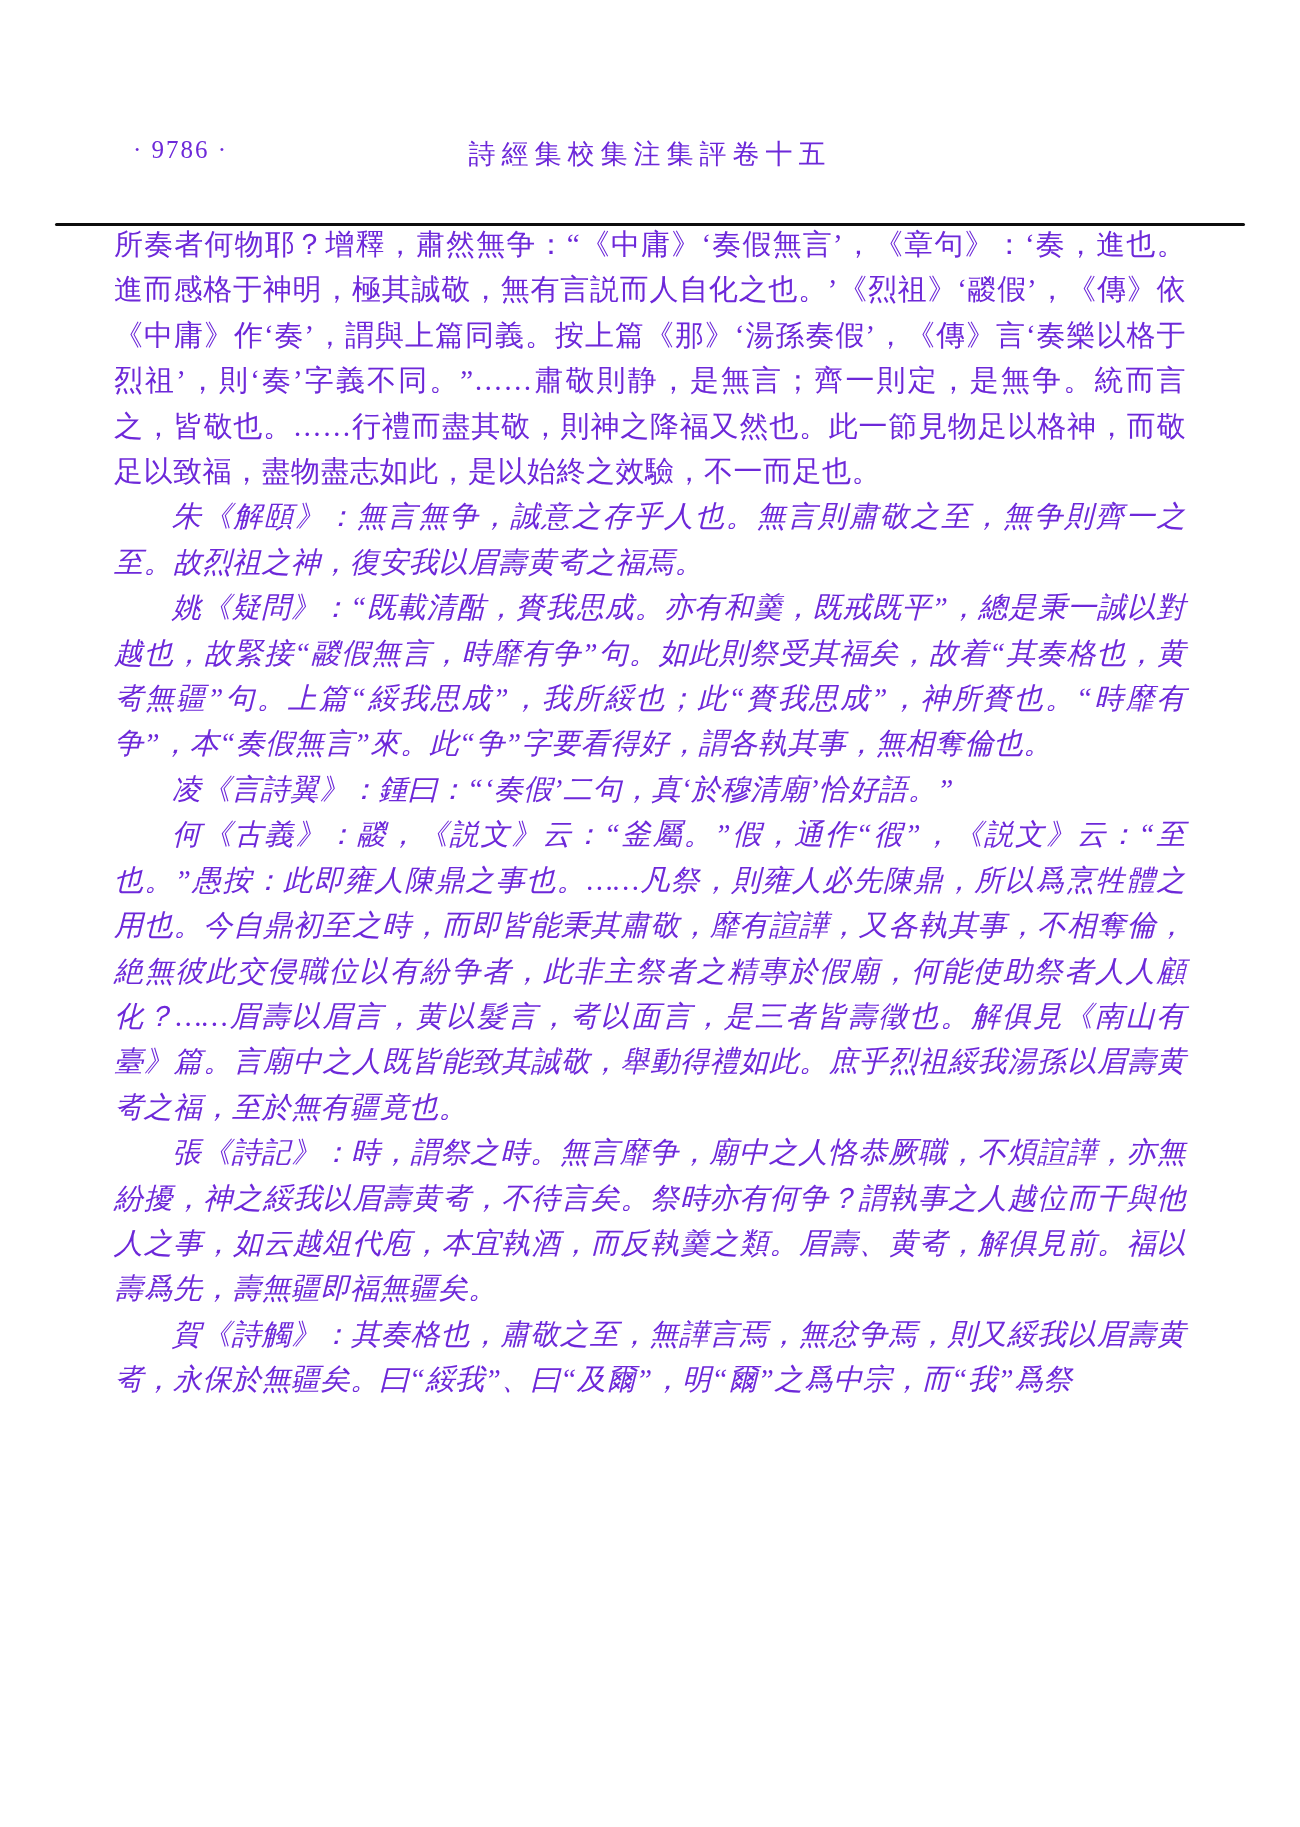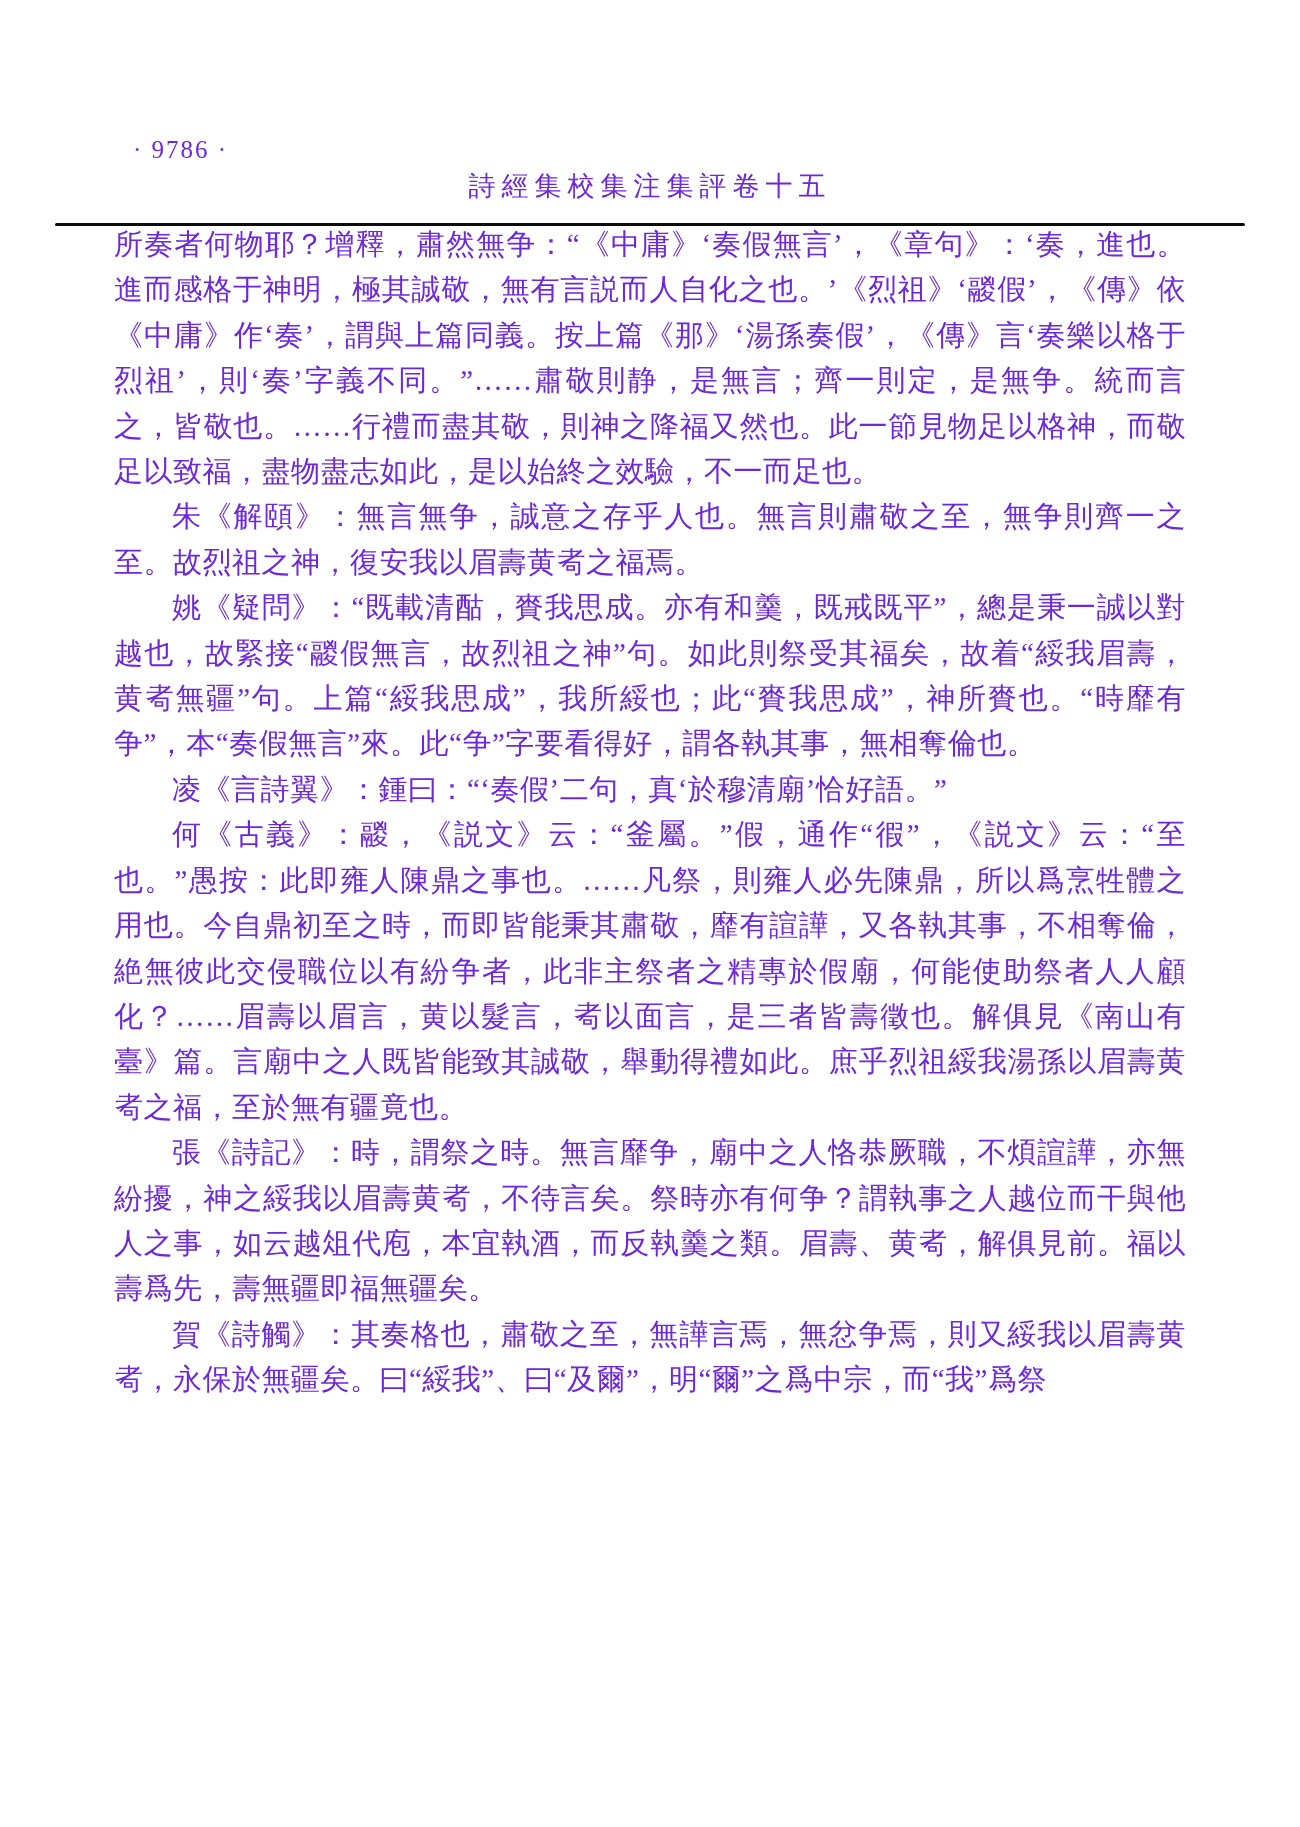--- a/index.html
+++ b/index.html
@@ -34,21 +34,20 @@
   }
   .head-title {
     position: absolute;
     left: 0;
     width: 100%;
     top: 0;
     text-align: center;
     font-size: 27px;
     letter-spacing: 6px;
     white-space: nowrap;
-    margin-top: 32px;
   }
   .head-rule {
     position: absolute;
     top: 223px;
     left: 55px;
     width: 1190px;
     height: 3px;
     background: #0d0d0d;
     border-radius: 2px;
   }
@@ -62,37 +61,38 @@
     margin: 0;
     font-size: 29px;
     line-height: 45.4px;
     text-align: justify;
     text-justify: inter-character;
     text-align-last: left;
     letter-spacing: 0.5px;
   }
   .para.indent {
     text-indent: 2em;
+    font-style: italic;
   }
 </style>
 </head>
 <body>
 
 <div class="page">
 
   <div class="running-head">
     <span class="page-number">· 9786 ·</span>
     <span class="head-title">詩經集校集注集評卷十五</span>
   </div>
 
   <div class="head-rule"></div>
 
   <div class="body-text">
     <p class="para">所奏者何物耶？增釋，肅然無争：“《中庸》‘奏假無言’，《章句》：‘奏，進也。進而感格于神明，極其誠敬，無有言説而人自化之也。’《烈祖》‘鬷假’，《傳》依《中庸》作‘奏’，謂與上篇同義。按上篇《那》‘湯孫奏假’，《傳》言‘奏樂以格于烈祖’，則‘奏’字義不同。”……肅敬則静，是無言；齊一則定，是無争。統而言之，皆敬也。……行禮而盡其敬，則神之降福又然也。此一節見物足以格神，而敬足以致福，盡物盡志如此，是以始終之效驗，不一而足也。</p>
     <p class="para indent">朱《解頤》：無言無争，誠意之存乎人也。無言則肅敬之至，無争則齊一之至。故烈祖之神，復安我以眉壽黄耇之福焉。</p>
-    <p class="para indent">姚《疑問》：“既載清酤，賚我思成。亦有和羹，既戒既平”，總是秉一誠以對越也，故緊接“鬷假無言，故烈祖之神”句。如此則祭受其福矣，故着“綏我眉壽，黄耇無疆”句。上篇“綏我思成”，我所綏也；此“賚我思成”，神所賚也。“時靡有争”，本“奏假無言”來。此“争”字要看得好，謂各執其事，無相奪倫也。</p>
+    <p class="para indent">姚《疑問》：“既載清酤，賚我思成。亦有和羹，既戒既平”，總是秉一誠以對越也，故緊接“鬷假無言，時靡有争”句。如此則祭受其福矣，故着“其奏格也，黄耇無疆”句。上篇“綏我思成”，我所綏也；此“賚我思成”，神所賚也。“時靡有争”，本“奏假無言”來。此“争”字要看得好，謂各執其事，無相奪倫也。</p>
     <p class="para indent">凌《言詩翼》：鍾曰：“‘奏假’二句，真‘於穆清廟’恰好語。”</p>
     <p class="para indent">何《古義》：鬷，《説文》云：“釜屬。”假，通作“徦”，《説文》云：“至也。”愚按：此即雍人陳鼎之事也。……凡祭，則雍人必先陳鼎，所以爲烹牲體之用也。今自鼎初至之時，而即皆能秉其肅敬，靡有諠譁，又各執其事，不相奪倫，絶無彼此交侵職位以有紛争者，此非主祭者之精專於假廟，何能使助祭者人人顧化？……眉壽以眉言，黄以髮言，耇以面言，是三者皆壽徵也。解俱見《南山有臺》篇。言廟中之人既皆能致其誠敬，舉動得禮如此。庶乎烈祖綏我湯孫以眉壽黄耇之福，至於無有疆竟也。</p>
     <p class="para indent">張《詩記》：時，謂祭之時。無言靡争，廟中之人恪恭厥職，不煩諠譁，亦無紛擾，神之綏我以眉壽黄耇，不待言矣。祭時亦有何争？謂執事之人越位而干與他人之事，如云越俎代庖，本宜執酒，而反執羹之類。眉壽、黄耇，解俱見前。福以壽爲先，壽無疆即福無疆矣。</p>
     <p class="para indent">賀《詩觸》：其奏格也，肅敬之至，無譁言焉，無忿争焉，則又綏我以眉壽黄耇，永保於無疆矣。曰“綏我”、曰“及爾”，明“爾”之爲中宗，而“我”爲祭</p>
   </div>
 
 </div>
 
 </body></html>

